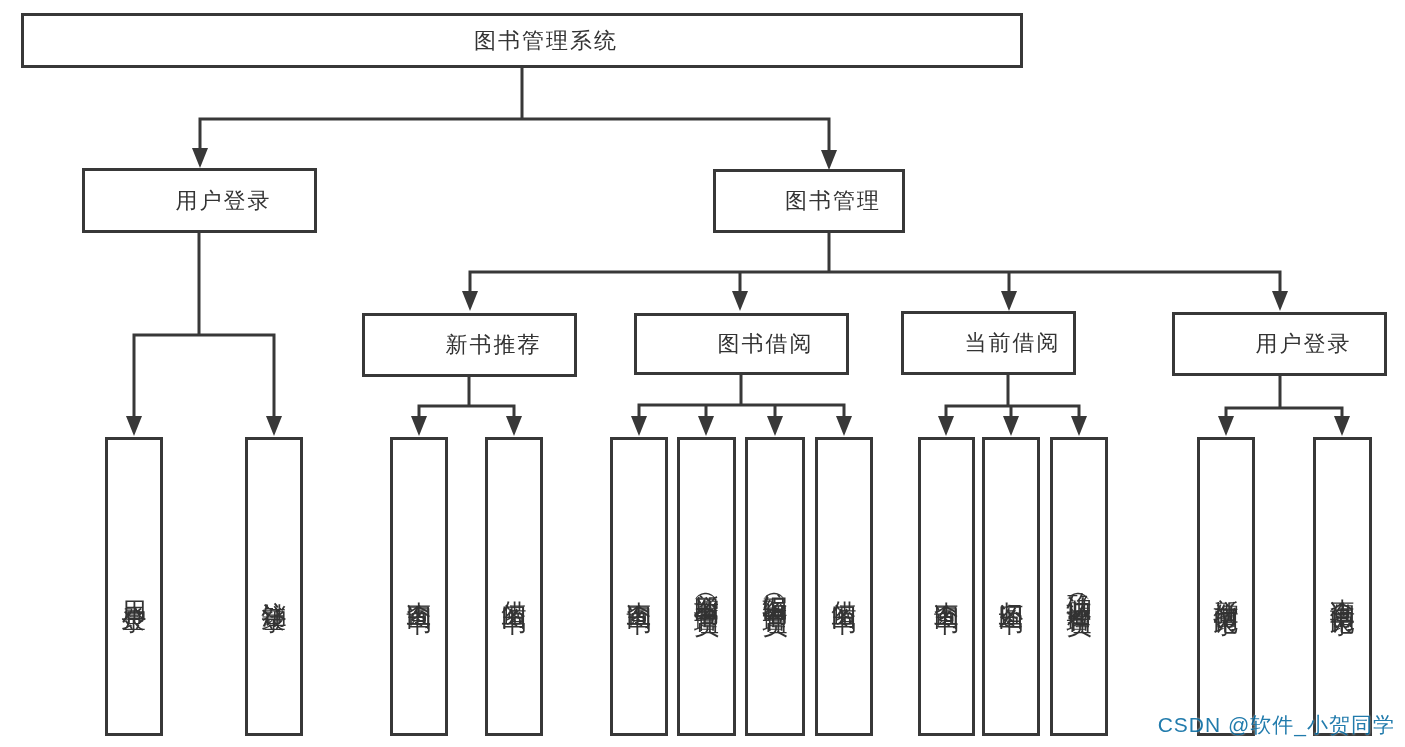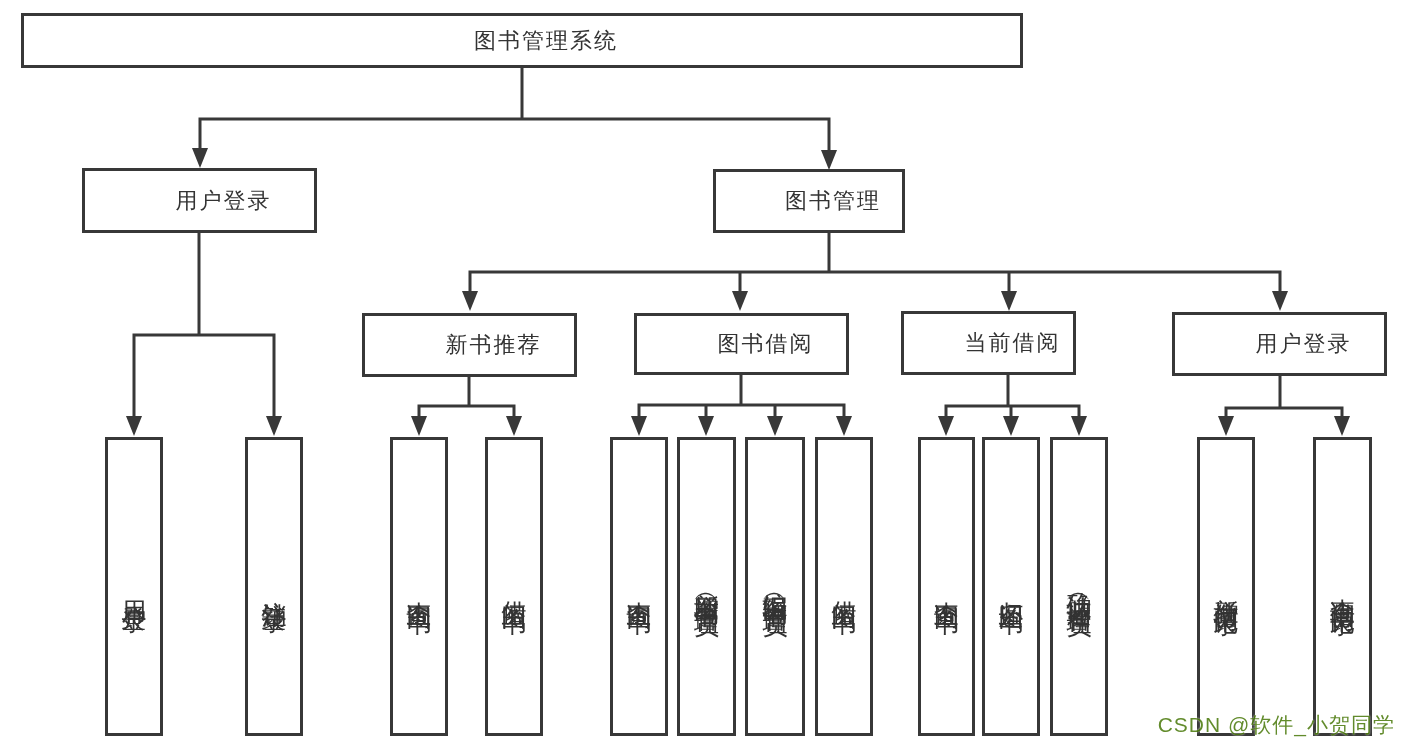--- a/index.html
+++ b/index.html
@@ -44,21 +44,21 @@
     font-size: 25px;
     letter-spacing: 3px;
     line-height: 1;
   }
   .watermark {
     position: absolute;
     right: 10px;
     top: 711px;
     font-size: 21px;
     letter-spacing: 1px;
-    color: #4d7c0f;
+    color: #0369a1;
     opacity: 0.88;
     z-index: 5;
     white-space: nowrap;
     text-shadow: 0 0 2px #ffffff;
   }
 </style>
 </head>
 <body>
 
 <div class="stage">

